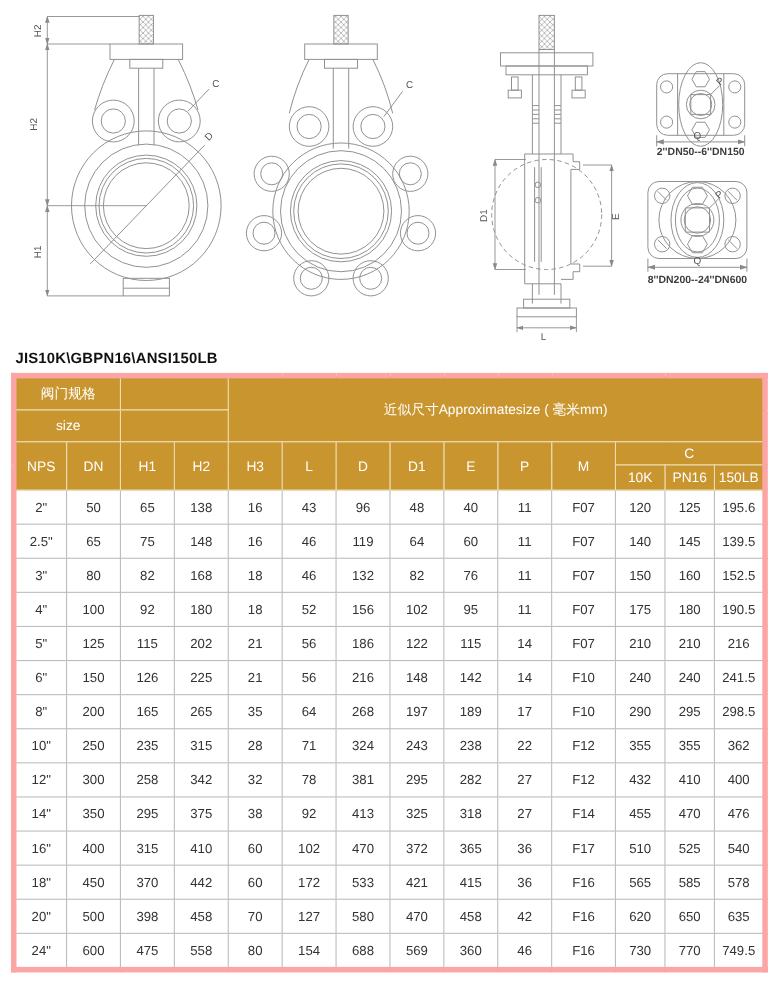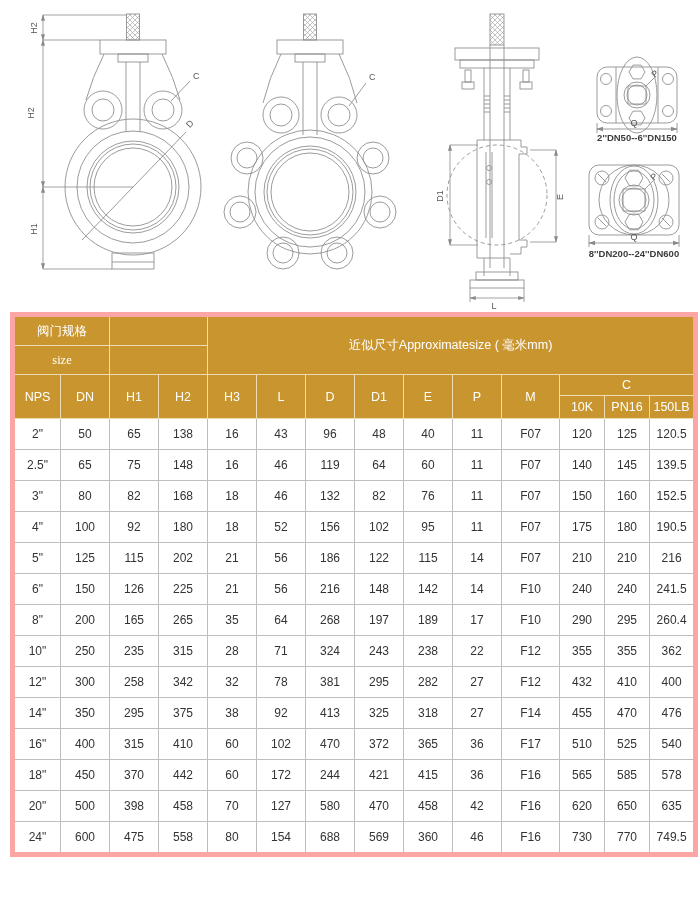--- a/index.html
+++ b/index.html
@@ -5,21 +5,21 @@
   html,body { margin:0; padding:0; background:#ffffff; }
   body { width:700px; font-family:"Liberation Sans", sans-serif; }
   .page { position:relative; width:700px; height:898px; background:#fff; overflow:hidden; }
   svg.drawing { display:block; }
   .table-title { margin:6px 0 6px 14px; font-size:13.5px; font-weight:bold; color:#111; letter-spacing:.2px; }
   table.dims { border-collapse:collapse; table-layout:fixed; margin-left:10px; width:683px;
                font-size:12px; color:#333; border:5px solid #fca5a5; }
   table.dims thead th { background:#c9952f; color:#ffffff; font-weight:400;
                border:1px solid #ecdcb0; font-size:12.5px; padding:0; text-align:center; }
   table.dims thead tr.r1 th { height:28px; }
-  table.dims thead tr.r2 th { height:28px;font-family:Liberation Serif, serif; }
+  table.dims thead tr.r2 th { height:28px; }
   table.dims thead tr.r3 th { height:20px; }
   table.dims thead tr.r4 th { height:22px; }
   table.dims tbody td { border:1px solid #bdbdbd; background:#fff; text-align:center;
                height:30px; padding:0; color:#333; }
   .lbl { font-size:9px; fill:#555; }
   .cap { font-size:9.5px; font-weight:600; fill:#3c3c3c; }
 </style>
 </head>
 <body>
 
@@ -192,20 +192,21 @@
       <line x1="645" y1="189" x2="653" y2="181"></line>
       <line x1="589" y1="235" x2="589" y2="247"></line>
       <line x1="679" y1="235" x2="679" y2="247"></line>
       <line x1="589" y1="243" x2="679" y2="243" marker-start="url(#dimarrow)" marker-end="url(#dimarrow)"></line>
     </g>
     <text class="lbl" transform="translate(656,179) rotate(-45)" text-anchor="middle">P</text>
     <text class="lbl" x="634" y="240" text-anchor="middle">Q</text>
     <text class="cap" x="634" y="257" text-anchor="middle">8''DN200--24''DN600</text>
   </svg>
 
+  <div class="table-title">JIS10K\GBPN16\ANSI150LB</div>
 
   <table class="dims">
     <colgroup>
       <col style="width:48px">
         <col style="width:49px">
         <col style="width:49px">
         <col style="width:49px">
       <col style="width:49px">
         <col style="width:49px">
         <col style="width:49px">
@@ -255,21 +256,21 @@
           <td>138</td>
           <td>16</td>
           <td>43</td>
           <td>96</td>
           <td>48</td>
           <td>40</td>
           <td>11</td>
           <td>F07</td>
           <td>120</td>
           <td>125</td>
-          <td>120.5</td>
+          <td>195.6</td>
         </tr>
         <tr>
           <td>2.5"</td>
           <td>65</td>
           <td>75</td>
           <td>148</td>
           <td>16</td>
           <td>46</td>
           <td>119</td>
           <td>64</td>
@@ -351,21 +352,21 @@
           <td>265</td>
           <td>35</td>
           <td>64</td>
           <td>268</td>
           <td>197</td>
           <td>189</td>
           <td>17</td>
           <td>F10</td>
           <td>290</td>
           <td>295</td>
-          <td>260.4</td>
+          <td>298.5</td>
         </tr>
         <tr>
           <td>10"</td>
           <td>250</td>
           <td>235</td>
           <td>315</td>
           <td>28</td>
           <td>71</td>
           <td>324</td>
           <td>243</td>
@@ -424,21 +425,21 @@
           <td>525</td>
           <td>540</td>
         </tr>
         <tr>
           <td>18"</td>
           <td>450</td>
           <td>370</td>
           <td>442</td>
           <td>60</td>
           <td>172</td>
-          <td>244</td>
+          <td>533</td>
           <td>421</td>
           <td>415</td>
           <td>36</td>
           <td>F16</td>
           <td>565</td>
           <td>585</td>
           <td>578</td>
         </tr>
         <tr>
           <td>20"</td>

